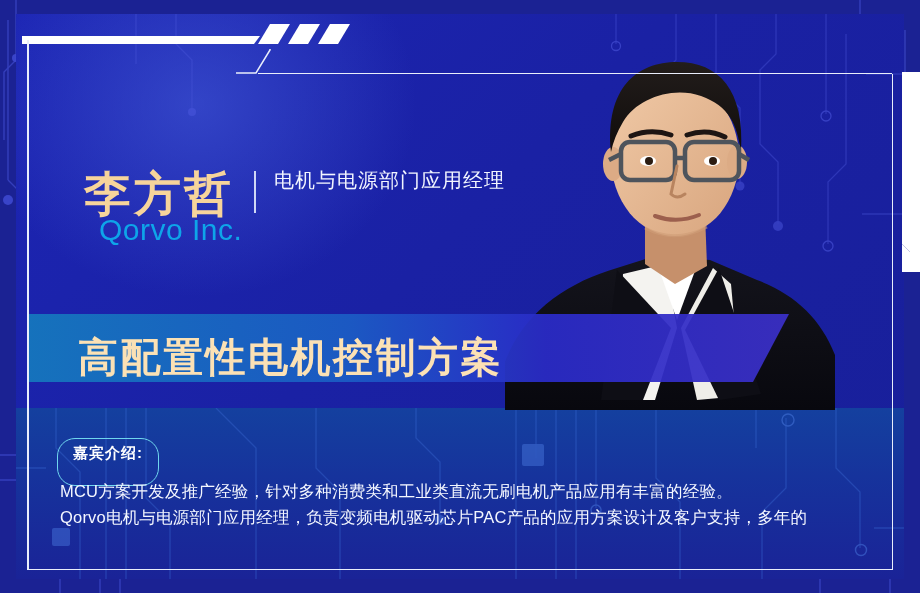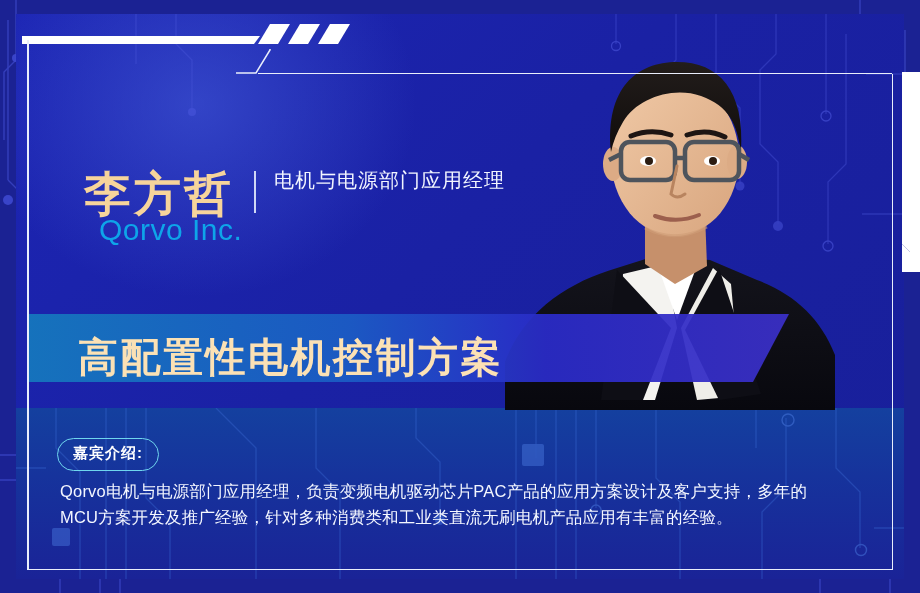--- a/index.html
+++ b/index.html
@@ -62,21 +62,21 @@
   .banner-text{position:absolute;left:78px;top:330px;font-size:40px;
         font-weight:700;color:#fbe1b5;letter-spacing:2.5px;}
 
   
   .lower-band{position:absolute;left:16px;top:408px;width:888px;height:171px;
      background:linear-gradient(180deg,#14409f 0%,#16339c 40%,#1a2397 100%);
      overflow:hidden;}
   .lower-band .circuits-lb{position:absolute;inset:0;opacity:.5;}
 
   
-  .badge{position:absolute;left:57px;top:438px;padding:5px 15px 7px;
+  .badge{position:absolute;left:57px;top:438px;padding:5px 15px 22px;
          border:1.6px solid #6fd6ee;border-radius:18px;color:#ffffff;
          font-size:15px;font-weight:700;letter-spacing:1px;}
   .desc{position:absolute;left:60px;top:478px;width:810px;color:#f4f7ff;
         font-size:16.5px;line-height:26px;letter-spacing:.2px;}
   .desc div{white-space:nowrap;}
 </style>
 </head>
 <body>
 
 <div class="poster">
@@ -275,17 +275,17 @@
 
   <div class="speaker">
     <span class="sp-name">李方哲</span>
     <span class="sp-div"></span>
     <span class="sp-role">电机与电源部门应用经理</span>
   </div>
   <div class="company">Qorvo Inc.</div>
 
   <div class="badge">嘉宾介绍:</div>
   <div class="desc">
+    <div>MCU方案开发及推广经验，针对多种消费类和工业类直流无刷电机产品应用有丰富的经验。</div>
     <div>Qorvo电机与电源部门应用经理，负责变频电机驱动芯片PAC产品的应用方案设计及客户支持，多年的</div>
-    <div>MCU方案开发及推广经验，针对多种消费类和工业类直流无刷电机产品应用有丰富的经验。</div>
   </div>
 
 </div>
 
 </body></html>

